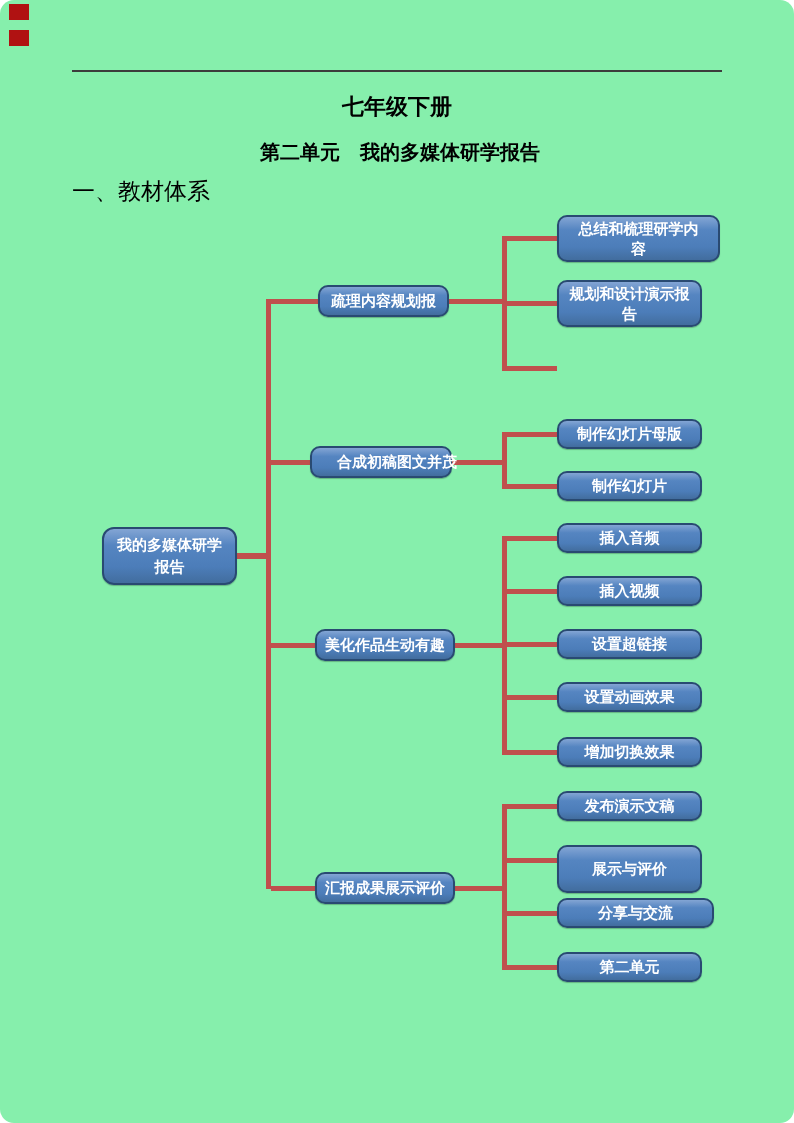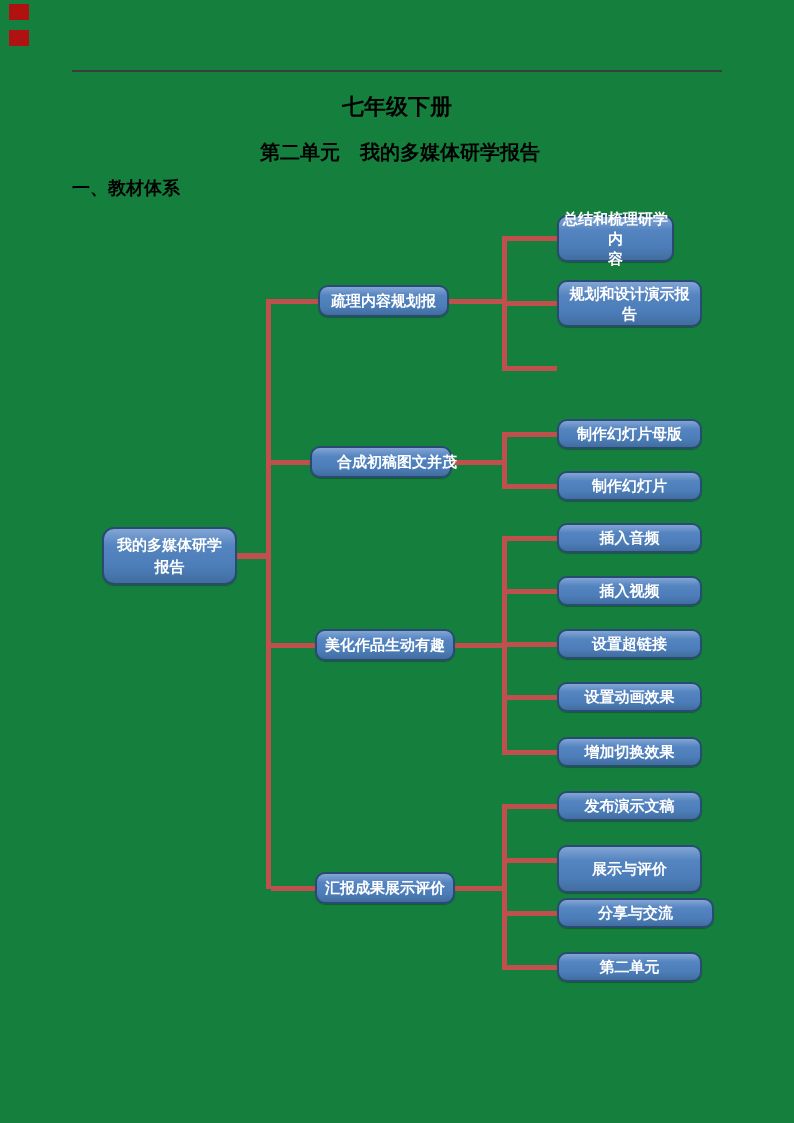--- a/index.html
+++ b/index.html
@@ -1,39 +1,39 @@
 <!DOCTYPE html>
 <html><head>
 <meta charset="utf-8">
 <style>
   html, body { margin: 0; padding: 0; background: #ffffff; }
   body {
     width: 794px; height: 1123px; position: relative;
     font-family: "Liberation Sans", "DejaVu Sans", sans-serif;
     color: #000;
   }
-  .page { position: absolute; inset: 0; background: #15803d; }
+  .page { position: absolute; inset: 0; background: #86efac; border-radius: 14px; }
 
   .red-mark { position: absolute; left: 9px; width: 20px; height: 16px; background: #b01212; }
   .red-mark-1 { top: 4px; }
   .red-mark-2 { top: 30px; }
 
   .top-rule { position: absolute; left: 72px; top: 70px; width: 650px; height: 2px; background: #3c3c3c; }
 
   .doc-title {
     position: absolute; left: 0; top: 92px; width: 794px;
     text-align: center; font-size: 22px; font-weight: bold; margin: 0;
   }
   .unit-title {
     position: absolute; left: 0; top: 136px; width: 794px;
     text-align: center; font-size: 20px; font-weight: bold; margin: 3px;
   }
   .section-heading {
     position: absolute; left: 72px; top: 176px;
-    font-size: 18px; font-weight: bold; margin: 0;
+    font-size: 23px; font-weight: normal; margin: 0;
   }
 
   .diagram { position: absolute; inset: 0; }
 
   .line { position: absolute; background: #c0504d; }
 
   .node {
     position: absolute; box-sizing: border-box;
     background: linear-gradient(180deg, #83a5d4 0%, #5585c1 30%, #4c7db9 70%, #426d9e 100%);
     border: 2px solid #294a72; border-radius: 10px;
@@ -95,21 +95,21 @@
     <div class="line" style="left:505px; top:965px; width:52px; height:5px;"></div>
 
     <div class="node root wrap2" style="left:102px; top:527px; width:135px; height:58px;">我的多媒体研学
 报告</div>
 
     <div class="node" style="left:318px; top:285px; width:131px; height:32px;">疏理内容规划报</div>
     <div class="node" style="left:310px; top:446px; width:142px; height:32px;padding-left:32px;">合成初稿图文并茂</div>
     <div class="node" style="left:315px; top:629px; width:140px; height:32px;">美化作品生动有趣</div>
     <div class="node" style="left:315px; top:872px; width:140px; height:32px;">汇报成果展示评价</div>
 
-    <div class="node wrap2" style="left:557px; top:215px; width:117px; height:47px;">总结和梳理研学内
+    <div class="node wrap2" style="left:557px; top:215px; width:163px; height:47px;">总结和梳理研学内
 容</div>
     <div class="node wrap2" style="left:557px; top:280px; width:145px; height:47px;">规划和设计演示报
 告</div>
 
     <div class="node" style="left:557px; top:419px; width:145px; height:30px;">制作幻灯片母版</div>
     <div class="node" style="left:557px; top:471px; width:145px; height:30px;">制作幻灯片</div>
 
     <div class="node" style="left:557px; top:523px; width:145px; height:30px;">插入音频</div>
     <div class="node" style="left:557px; top:576px; width:145px; height:30px;">插入视频</div>
     <div class="node" style="left:557px; top:629px; width:145px; height:30px;">设置超链接</div>

